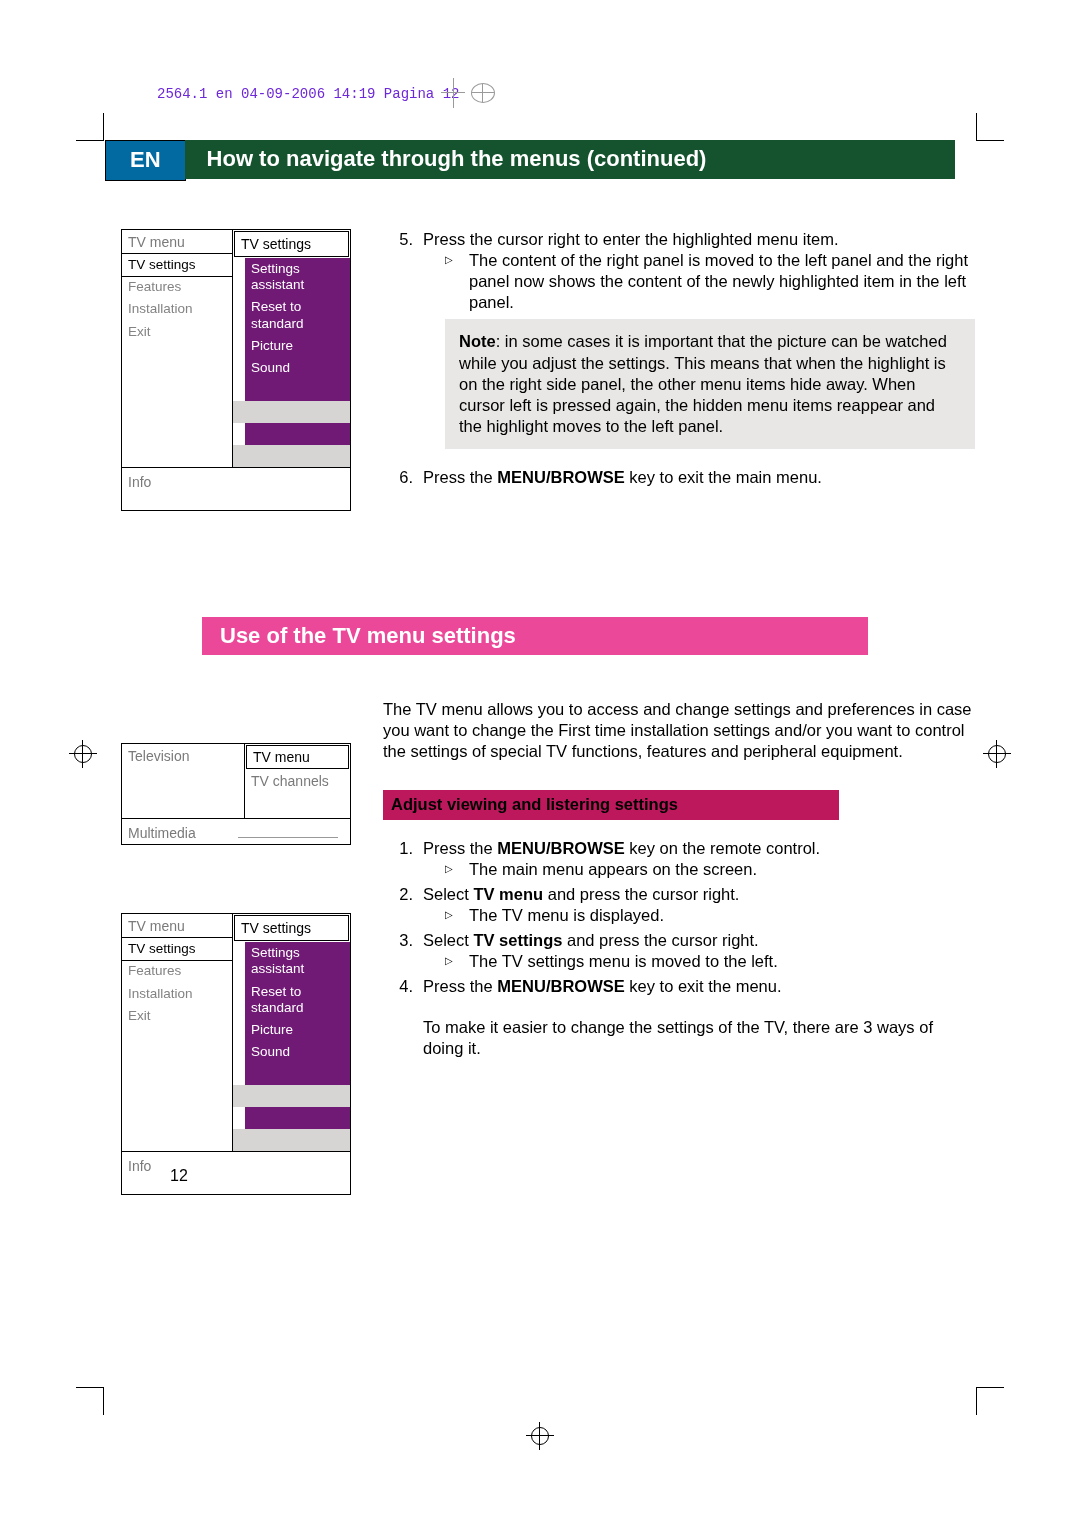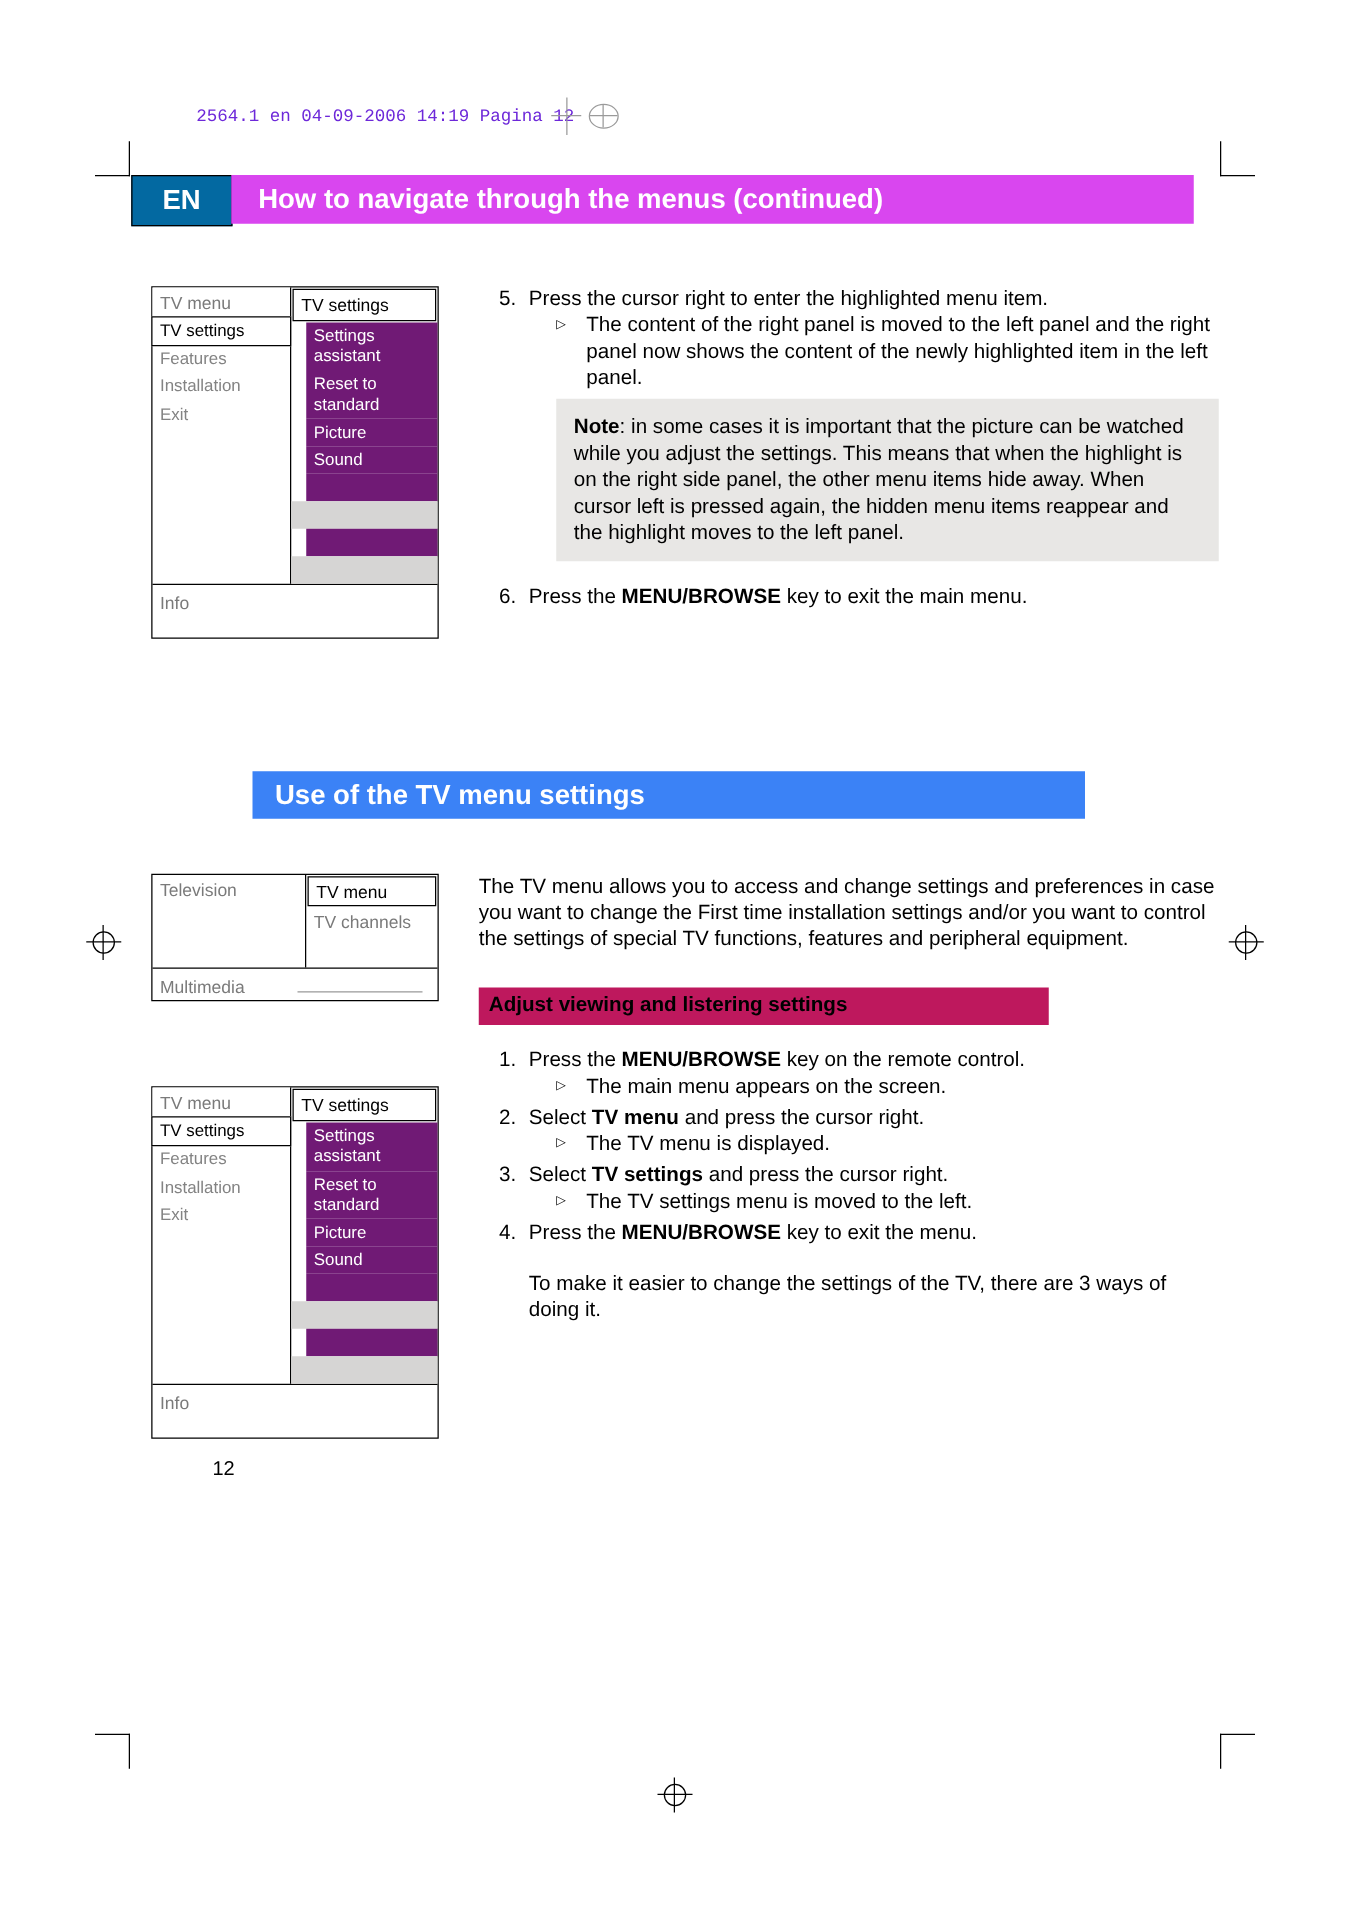--- a/index.html
+++ b/index.html
@@ -74,32 +74,32 @@
     font-weight: bold;
     font-size: 22px;
     padding: 8px 24px;
     line-height: 1;
     vertical-align: top;
     margin-right: -1px;
     height: 23px;
   }
   .title-bar {
     display: inline-block;
-    background: #d946ef;
+    background: #14532d;
     color: #fff;
     font-weight: bold;
     font-size: 22px;
     padding: 8px 22px;
     line-height: 1;
     height: 23px;
     width: calc(100% - 144px);
   }
   .section-bar {
     display: inline-block;
-    background: #3b82f6;
+    background: #ec4899;
     color: #fff;
     font-weight: bold;
     font-size: 22px;
     padding: 8px 18px;
     line-height: 1;
     margin-left: 97px;
     width: 630px;
   }
   .columns {
     display: flex;
@@ -202,20 +202,21 @@
     display: inline-block;
     width: 440px;
   }
   .pagenum {
     position: absolute;
     font-size: 16px;
   }
   .menu-box2 {
     border: 1px solid #000;
     width: 228px;
+    margin-top: 44px;
   }
   .menu2-top {
     display: flex;
     border-bottom: 1px solid #000;
   }
   .menu2-left2 {
     width: 110px;
     border-right: 1px solid #000;
     padding: 4px 6px 30px 6px;
     font-size: 14px;

